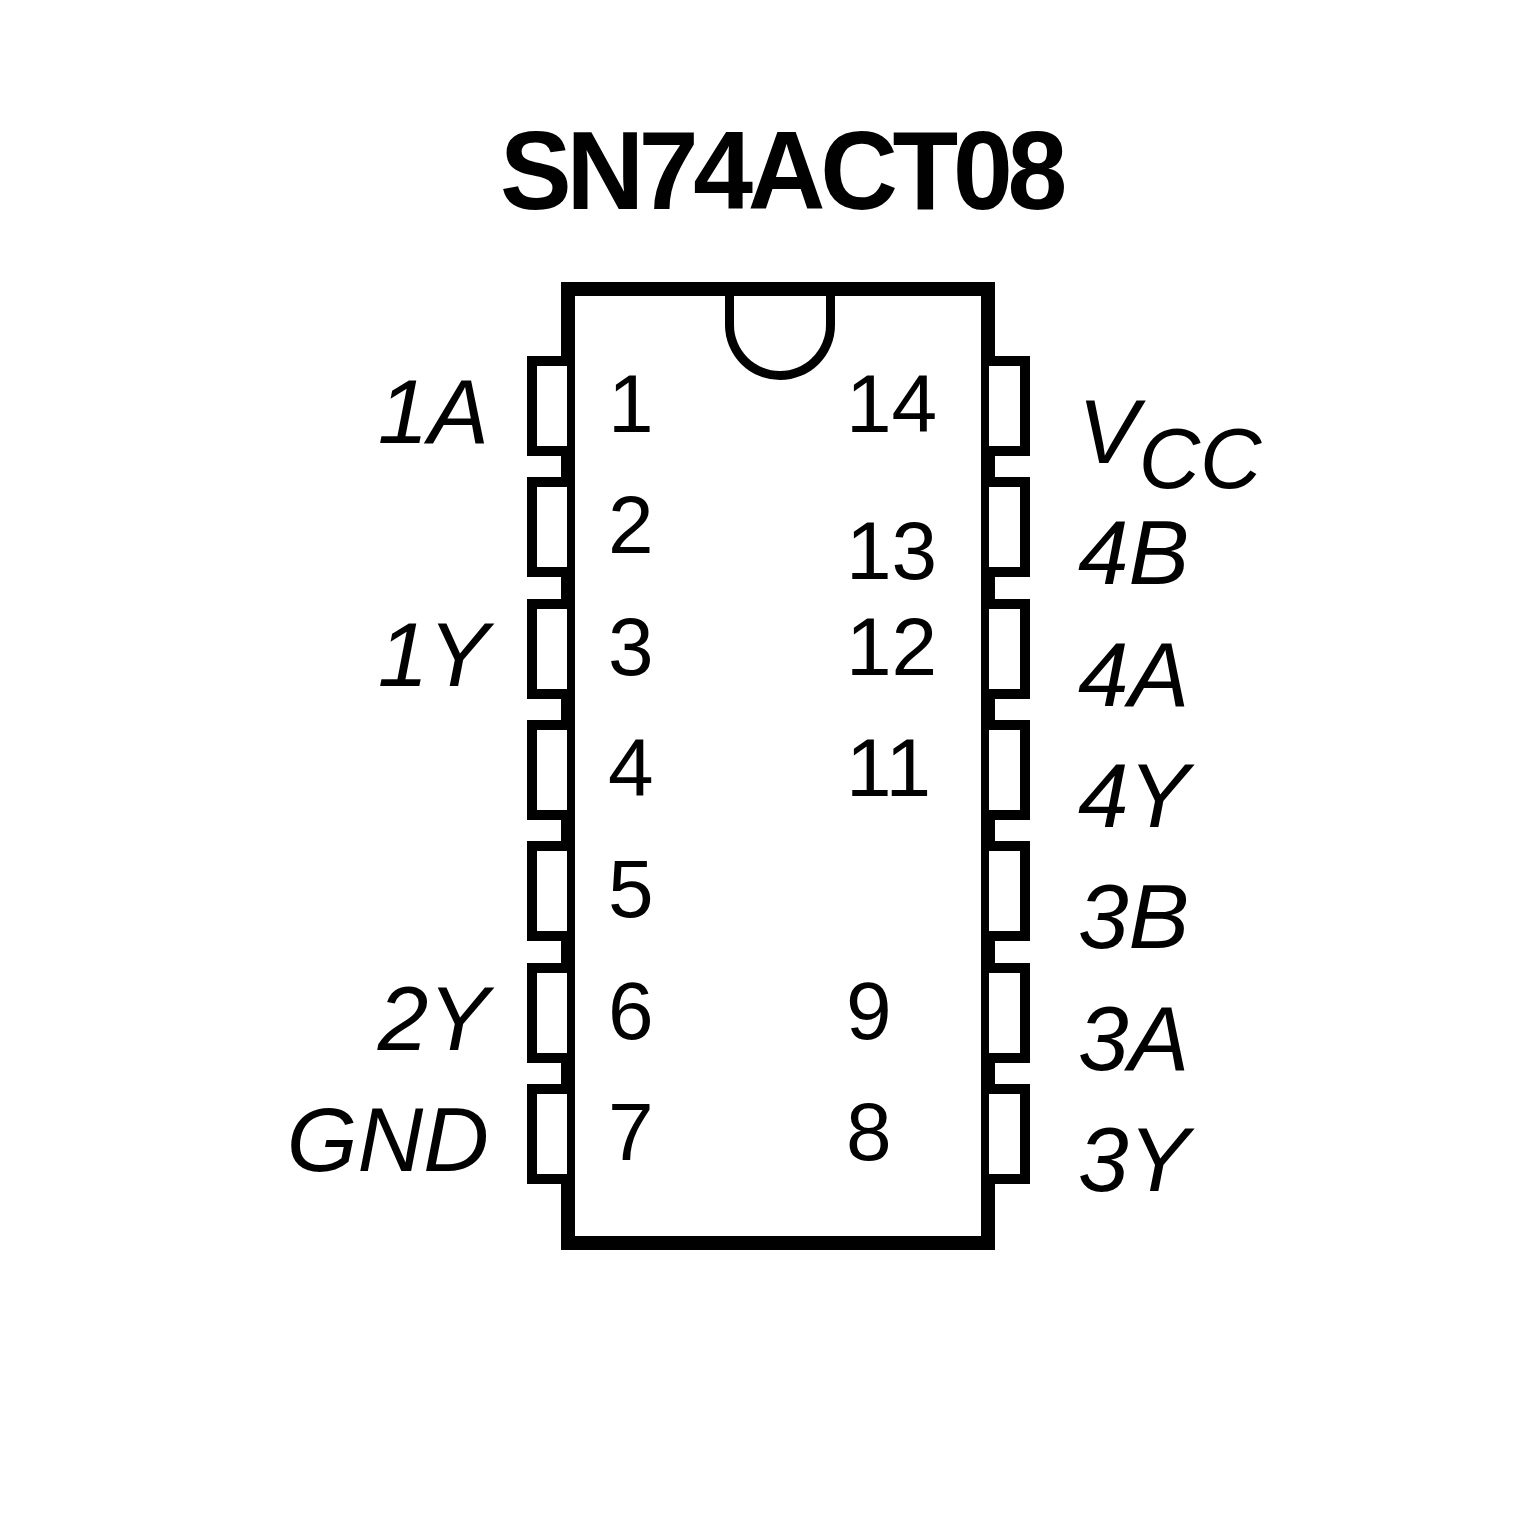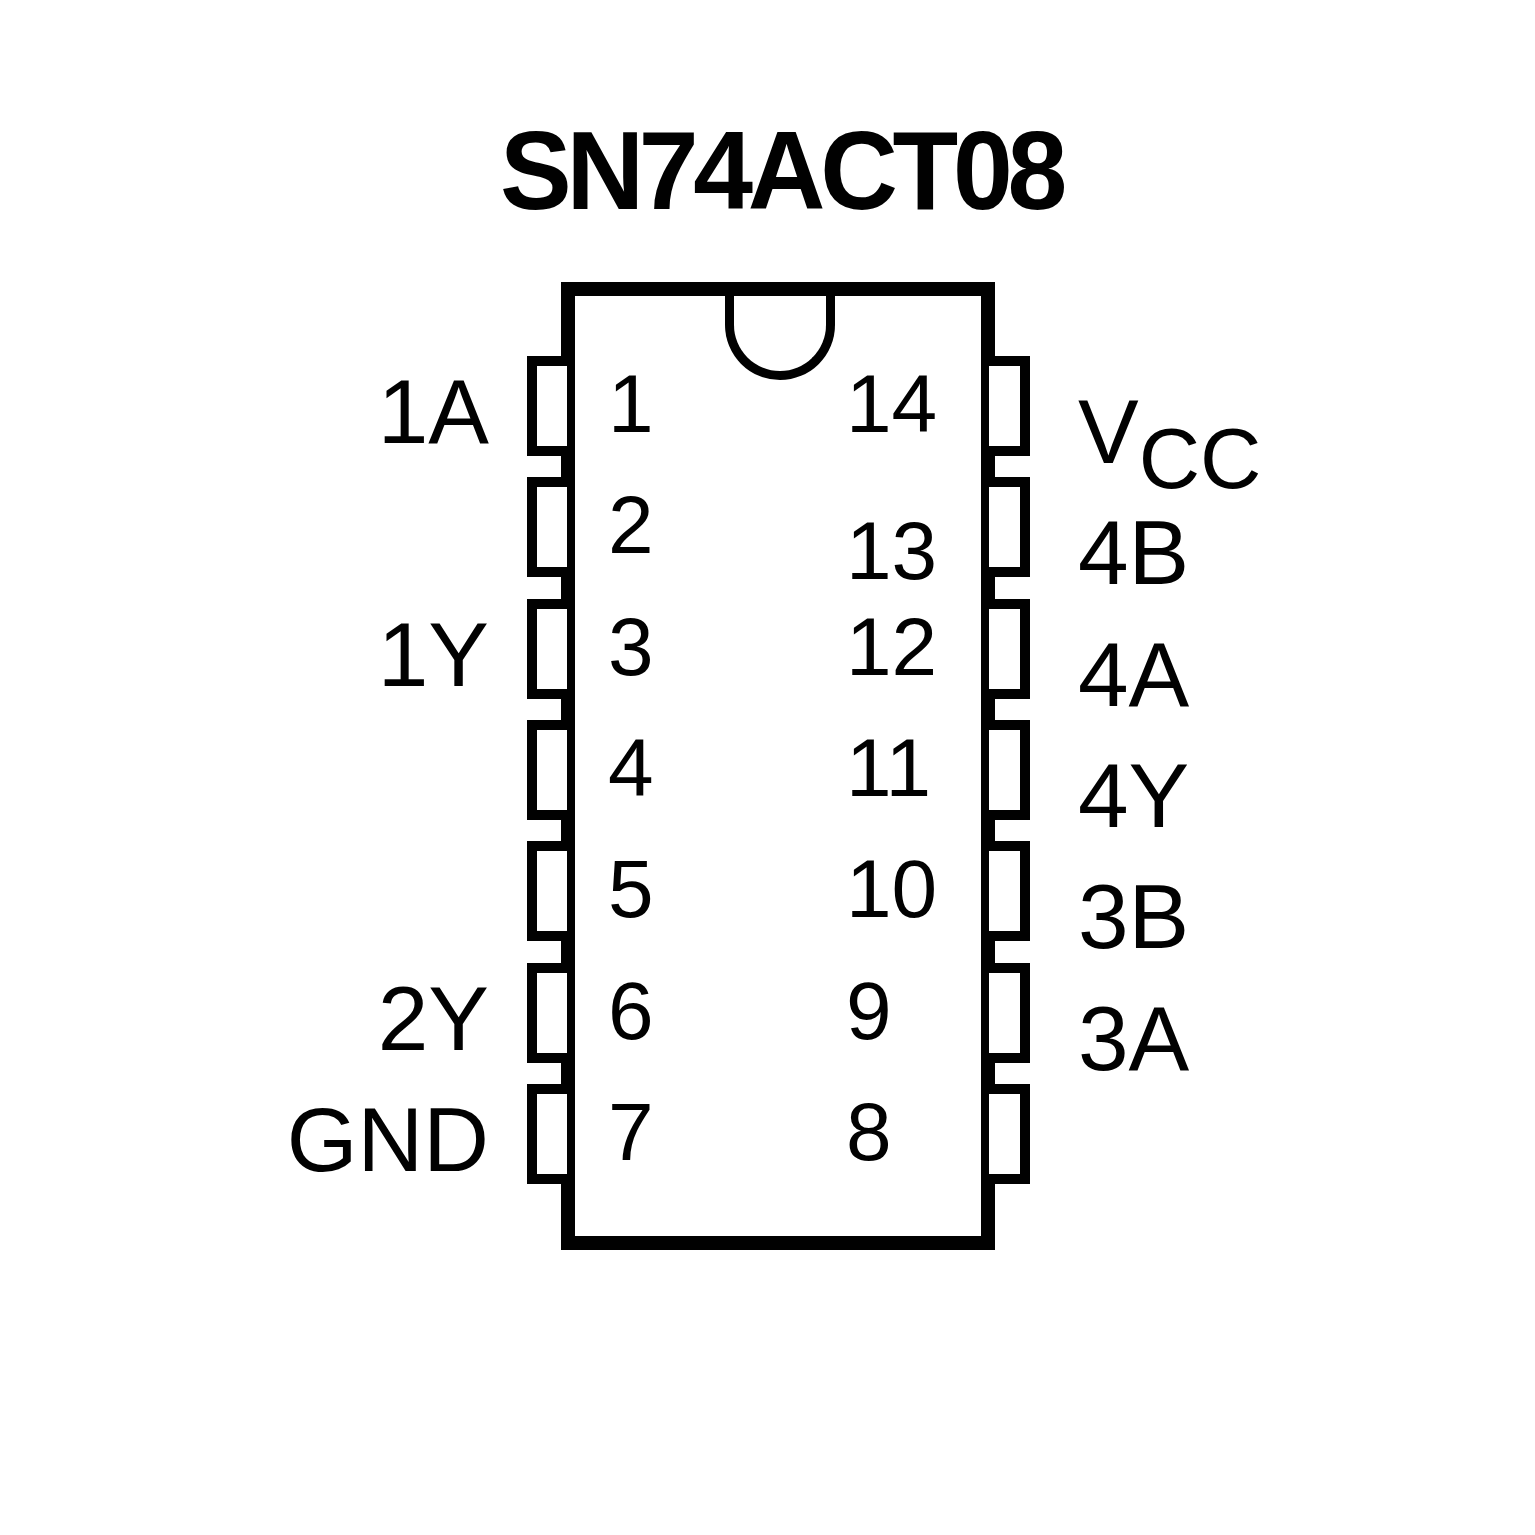--- a/index.html
+++ b/index.html
@@ -61,20 +61,21 @@
   }
   .num.left  { left: 608px; width: 120px; text-align: left; }
   .num.right { left: 846px; width: 120px; }
 
   .lbl {
     position: absolute;
     height: 100px;
     line-height: 100px;
     font-size: 91px;
     white-space: nowrap;
+    font-style: italic;
   }
   .lbl.left  { left: 254px; width: 235px; text-align: right; }
   .lbl.right { left: 1078px; width: 300px; text-align: left; margin-top: 20px; }
   .lbl .sub {
     font-size: 85px;
     position: relative;
     top: 25px;
     letter-spacing: 0;
   }
 </style>
@@ -109,29 +110,29 @@
   <div class="num left" style="top:597px">3</div>
   <div class="num left" style="top:718px">4</div>
   <div class="num left" style="top:839px">5</div>
   <div class="num left" style="top:961px">6</div>
   <div class="num left" style="top:1082px">7</div>
 
   <div class="num right" style="top:354px">14</div>
   <div class="num right" style="top:501px">13</div>
   <div class="num right" style="top:597px">12</div>
   <div class="num right" style="top:718px">11</div>
-  <div class="num right" style="top:839px">10</div>
   <div class="num right" style="top:961px">9</div>
   <div class="num right" style="top:1082px">8</div>
 
   <div class="lbl left" style="top:362px">1A</div>
   <div class="lbl left" style="top:605px">1Y</div>
   <div class="lbl left" style="top:969px">2Y</div>
   <div class="lbl left" style="top:1090px">GND</div>
 
   <div class="lbl right" style="top:362px"><span>V</span><span class="sub">CC</span></div>
   <div class="lbl right" style="top:483px"><span>4B</span><span class="sub"></span></div>
   <div class="lbl right" style="top:605px"><span>4A</span><span class="sub"></span></div>
   <div class="lbl right" style="top:726px"><span>4Y</span><span class="sub"></span></div>
   <div class="lbl right" style="top:847px"><span>3B</span><span class="sub"></span></div>
   <div class="lbl right" style="top:969px"><span>3A</span><span class="sub"></span></div>
+  <div class="lbl right" style="top:1090px"><span>3Y</span><span class="sub"></span></div>
 
 </div>
 
 </body></html>

